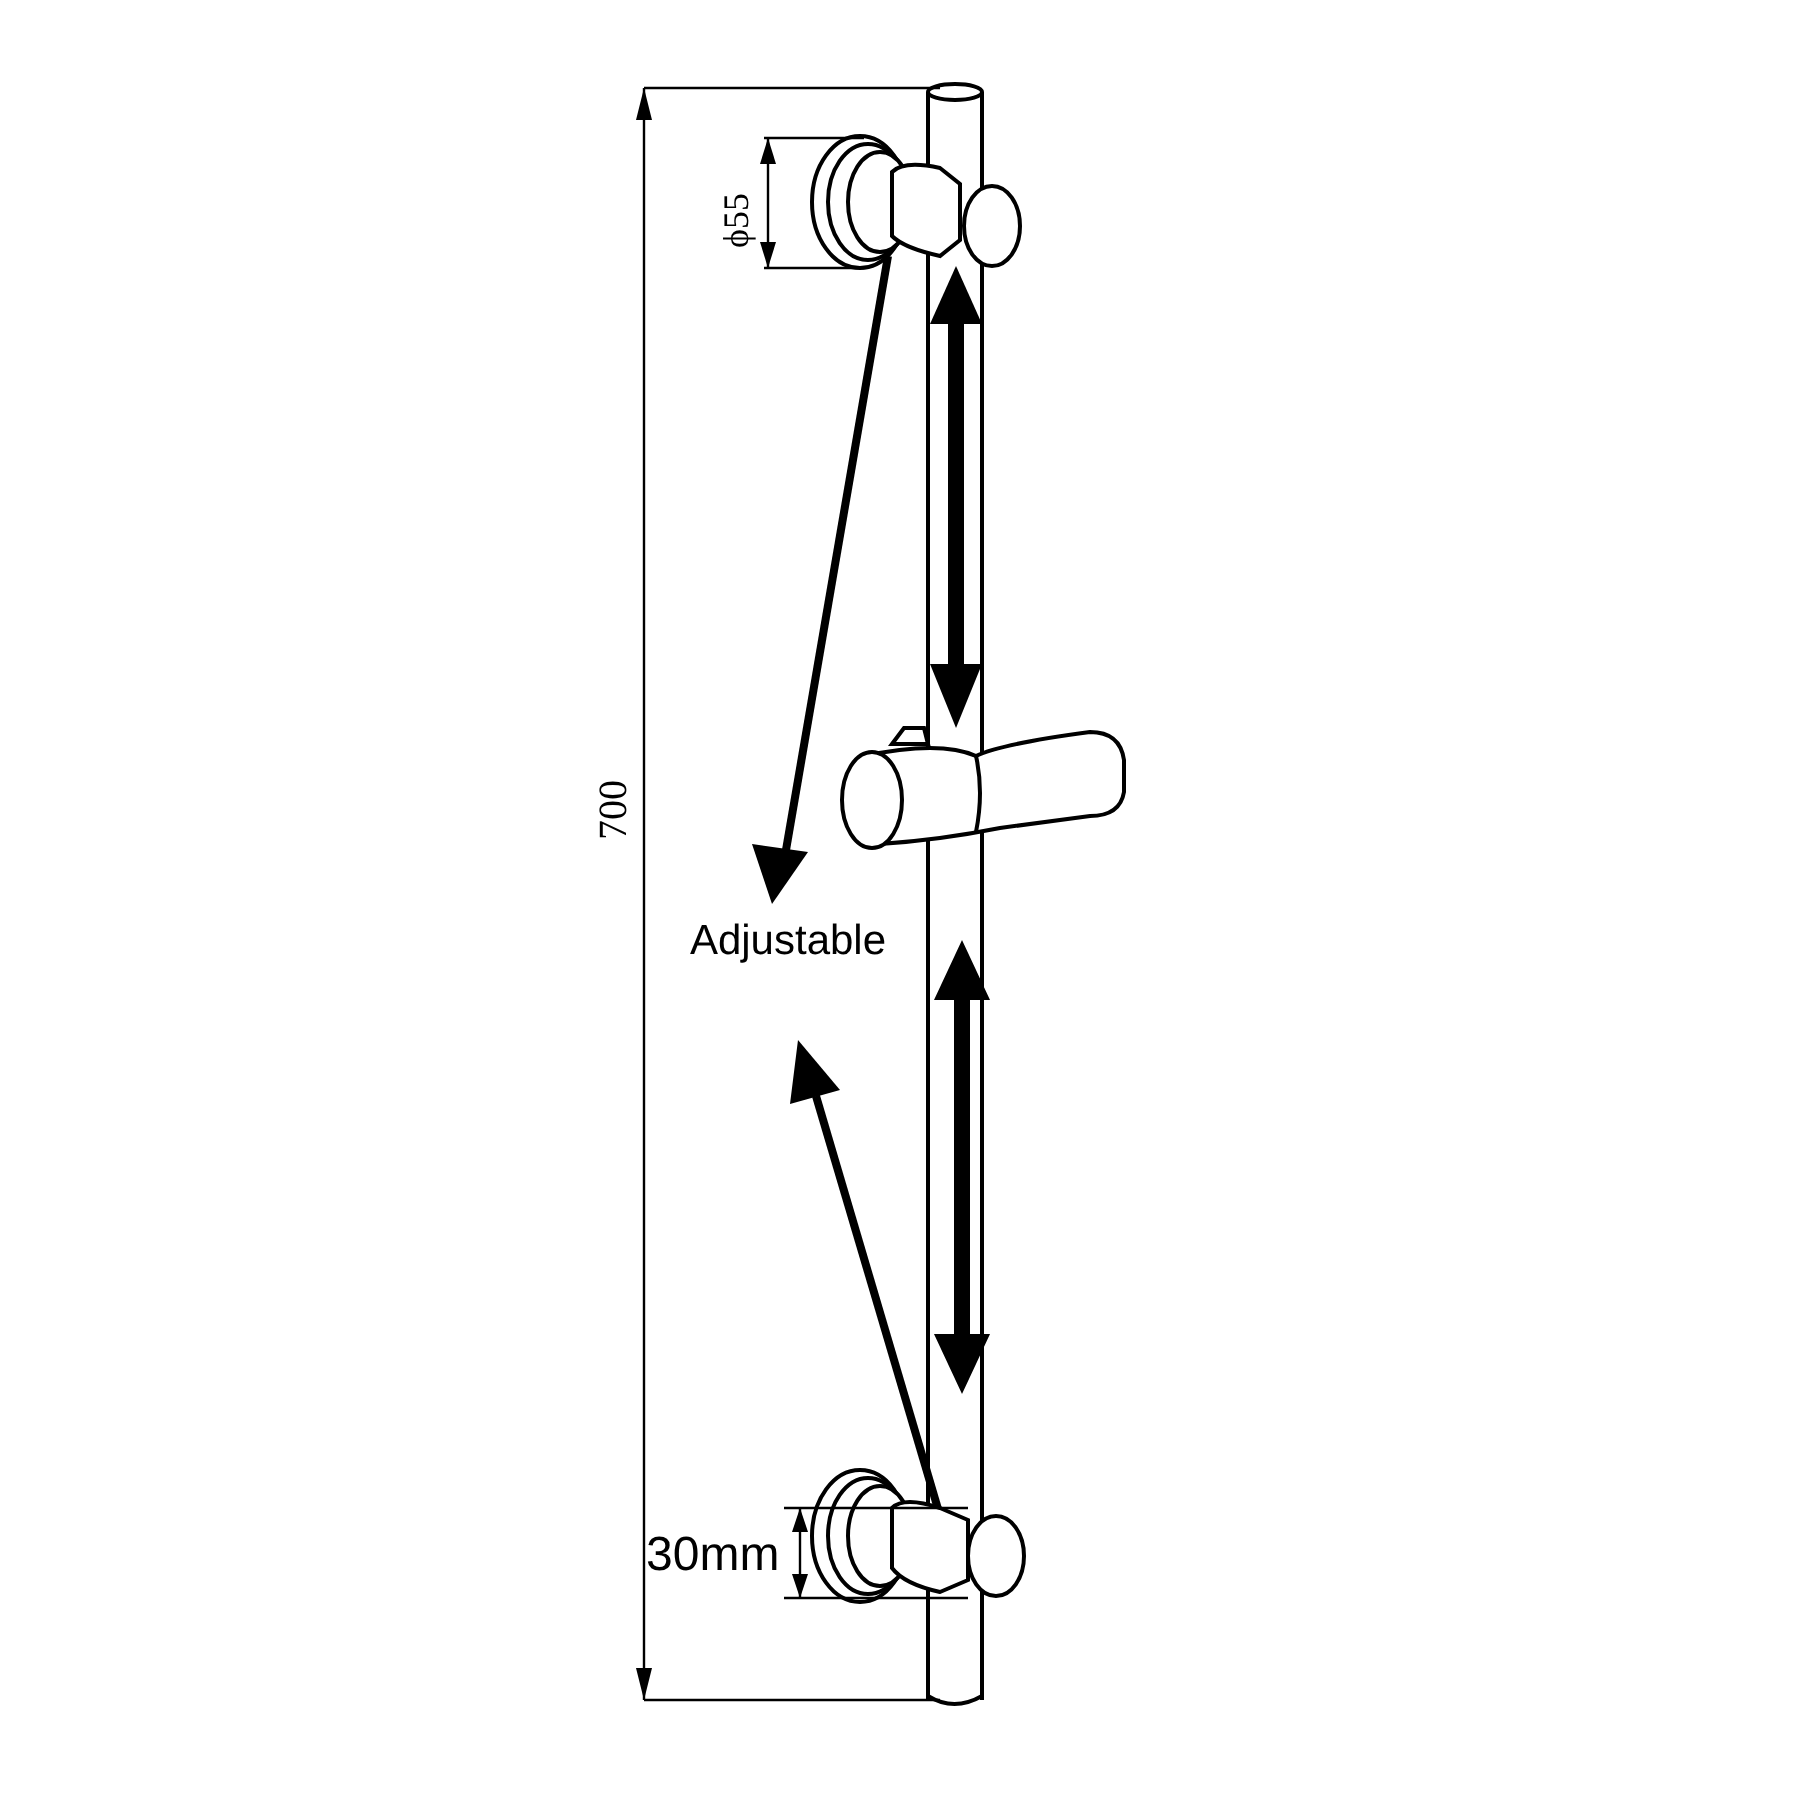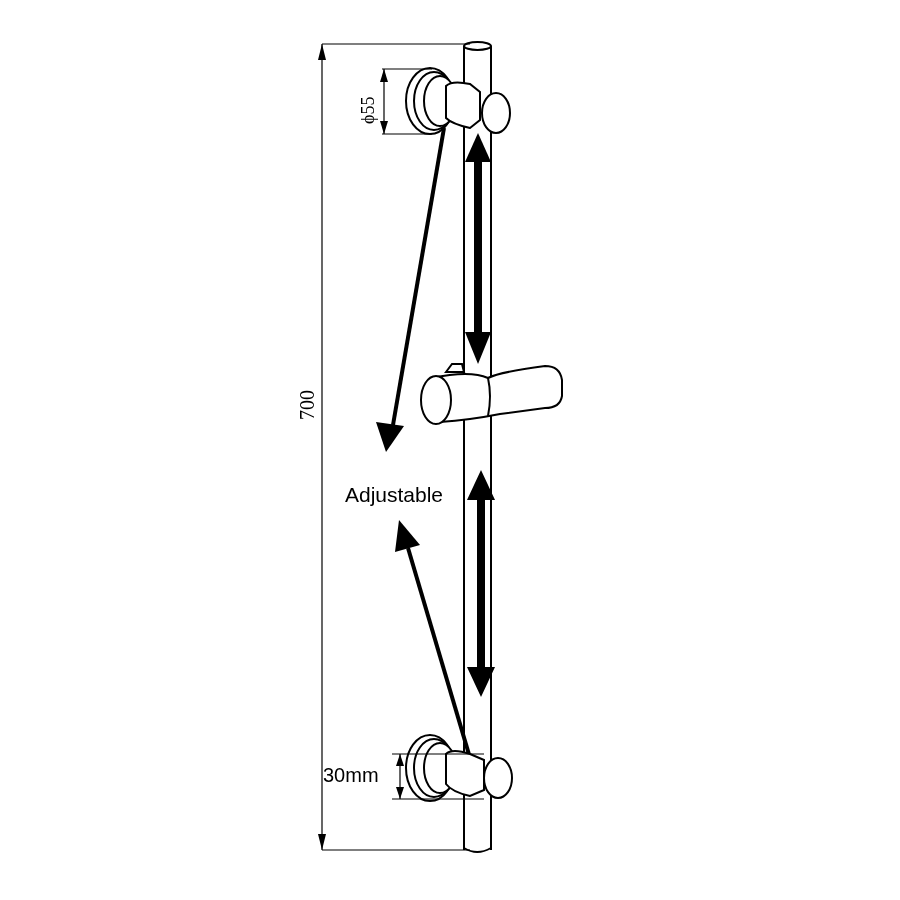--- a/index.html
+++ b/index.html
@@ -1,22 +1,22 @@
 <!DOCTYPE html>
 <html><head>
 <meta charset="utf-8">
 <style>
   html,body{margin:0;padding:0;background:#fff;}
   body{width:900px;height:900px;position:relative;overflow:hidden;font-family:"Liberation Sans",sans-serif;}
   #drawing{position:absolute;left:0;top:0;width:900px;height:900px;}
   .lbl{position:absolute;color:#000;white-space:nowrap;}
   #dim-700{left:296px;top:420px;font-family:"Liberation Serif",serif;font-size:20px;transform:rotate(-90deg);transform-origin:left top;}
   #dim-55{left:358px;top:124px;font-family:"Liberation Serif",serif;font-size:18px;transform:rotate(-90deg);transform-origin:left top;}
-  #dim-30{left:323px;top:764px;font-size:20px;}
-  #callout{left:334px;top:457px;font-size:21px;line-height:27px;text-align:center;width:120px;margin-top:24px;}
+  #dim-30{left:323px;top:764px;font-size:24px;}
+  #callout{left:334px;top:457px;font-size:21px;line-height:27px;text-align:center;width:120px;}
 </style>
 </head>
 <body>
 
 <svg id="drawing" viewBox="0 0 900 900" xmlns="http://www.w3.org/2000/svg" fill="none" stroke="#000" stroke-width="2">
 
   <g>
     <line x1="322" y1="44" x2="470" y2="44" stroke-width="1.2"></line>
     <line x1="322" y1="850" x2="470" y2="850" stroke-width="1.2"></line>
     <line x1="322" y1="44" x2="322" y2="850" stroke-width="1.2"></line>

